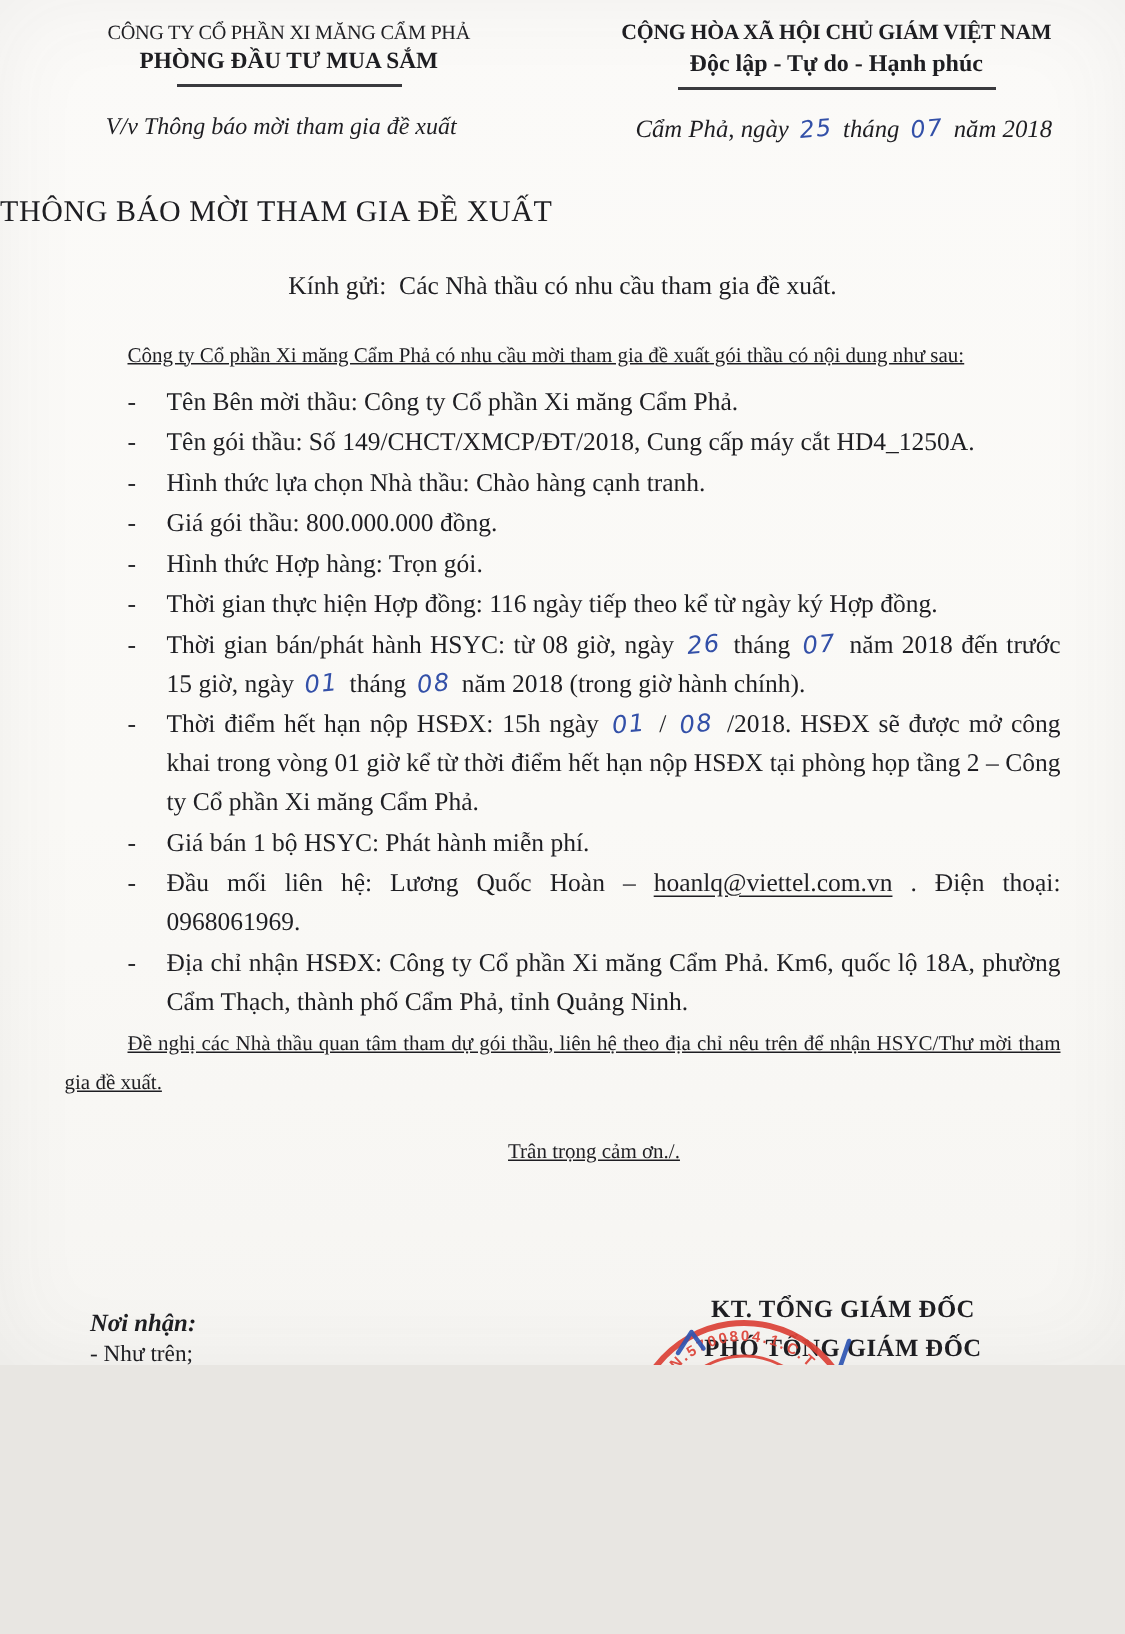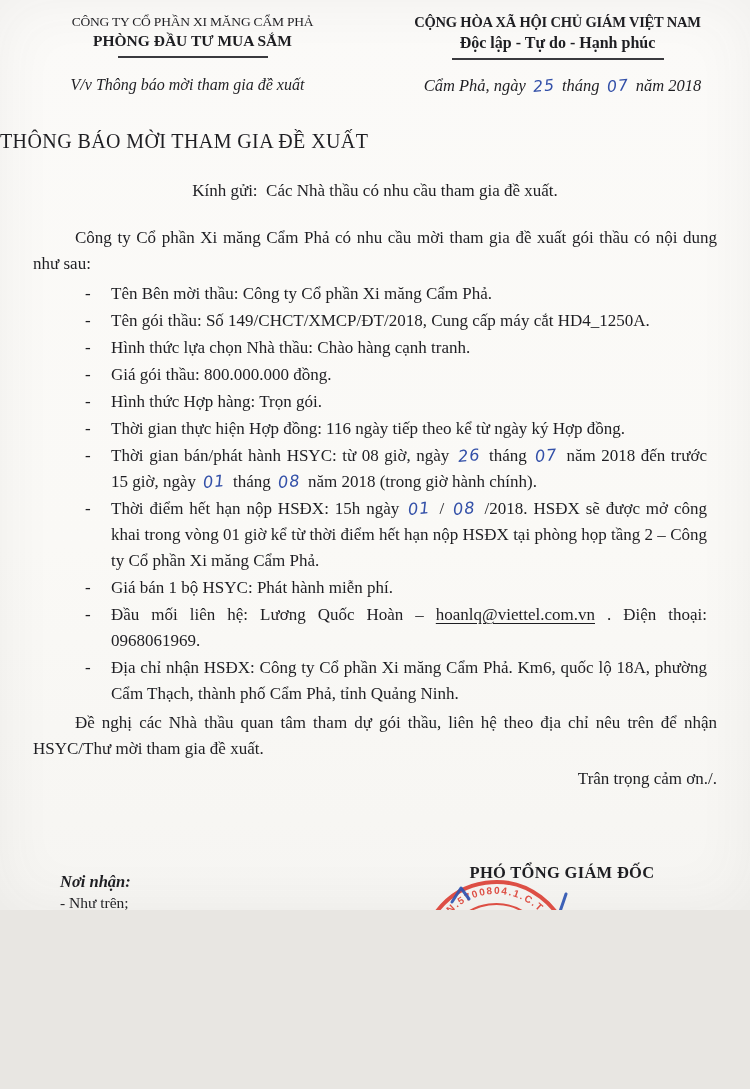--- a/index.html
+++ b/index.html
@@ -32,27 +32,27 @@
     font-family:"DejaVu Sans",sans-serif;
     font-style:italic; font-weight:500;
     color:#3350a8; font-size:0.95em;
     display:inline-block; transform:rotate(-5deg);
     margin:0 3px; letter-spacing:1px;
   }
   .u { text-decoration:underline; text-underline-offset:3px; }
   
   .doc-title { text-align:left; margin-top:34px; font-size:20px; font-weight:normal; letter-spacing:.4px; }
   .salutation { text-align:center; margin-top:28px; font-size:17px; white-space:pre-wrap; }
-  .para { padding:0 33px; font-size:17px; line-height:26px; text-align:justify; }
+  .para { padding:0 43px; font-size:14px; line-height:26px; text-align:justify;text-decoration:underline; }
   .intro { margin-top:24px; text-indent:42px; }
   ul.bullets { list-style:none; margin-top:4px; padding:0 43px; }
   li.bullet { position:relative; padding-left:68px; font-size:17px; line-height:26px; text-align:justify; margin-bottom:1px; }
   li.bullet .dash { position:absolute; left:42px; top:0; }
   .closing1 { margin-top:3px; text-indent:42px; }
-  .closing2 { margin-top:4px; text-indent:42px; text-align:right; }
+  .closing2 { margin-top:20px; text-indent:42px; text-align:center; }
   
   .sig-area { position:absolute; left:0; top:852px; right:0; bottom:0; }
   .sig-titles { position:absolute; left:420px; top:8px; width:284px; text-align:center;
                 font-weight:bold; font-size:16.5px; line-height:26px; letter-spacing:.3px; }
   .stamp { position:absolute; left:416px; top:24px; width:160px; height:160px; transform:rotate(-8deg); opacity:.92; }
   .stamp text { fill:#dc4237; font-weight:bold; font-family:"Liberation Sans","DejaVu Sans",sans-serif; }
   .stamp .ring { font-size:10px; letter-spacing:1.6px; }
   .stamp .ringb { font-size:9.5px; letter-spacing:1.1px; }
   .stamp .cline { font-size:14.5px; text-anchor:middle; letter-spacing:.5px; }
   .stamp .star { font-size:10px; }
@@ -108,20 +108,21 @@
       <li class="bullet"><span class="dash">-</span><span>Đầu mối liên hệ: Lương Quốc Hoàn – <span class="u">hoanlq@viettel.com.vn</span> . Điện thoại: 0968061969.</span></li>
       <li class="bullet"><span class="dash">-</span><span>Địa chỉ nhận HSĐX: Công ty Cổ phần Xi măng Cẩm Phả. Km6, quốc lộ 18A, phường Cẩm Thạch, thành phố Cẩm Phả, tỉnh Quảng Ninh.</span></li>
     </ul>
 
   <div class="para closing1">Đề nghị các Nhà thầu quan tâm tham dự gói thầu, liên hệ theo địa chỉ nêu trên để nhận HSYC/Thư mời tham gia đề xuất.</div>
   <div class="para closing2">Trân trọng cảm ơn./.</div>
 
   <div class="sig-area">
 
     <div class="sig-titles">
+      <div>KT. TỔNG GIÁM ĐỐC</div>
       <div>PHÓ TỔNG GIÁM ĐỐC</div>
     </div>
 
     <svg class="stamp" viewBox="0 0 160 160">
       <circle cx="80" cy="80" r="74" fill="none" stroke="#dc4237" stroke-width="4"></circle>
       <circle cx="80" cy="80" r="52" fill="none" stroke="#dc4237" stroke-width="2"></circle>
       <defs>
         <path id="arcTop" d="M 19 91 A 62 62 0 1 1 141 91"></path>
         <path id="arcBot" d="M 21 70 A 60 60 0 1 0 139 70"></path>
       </defs>

